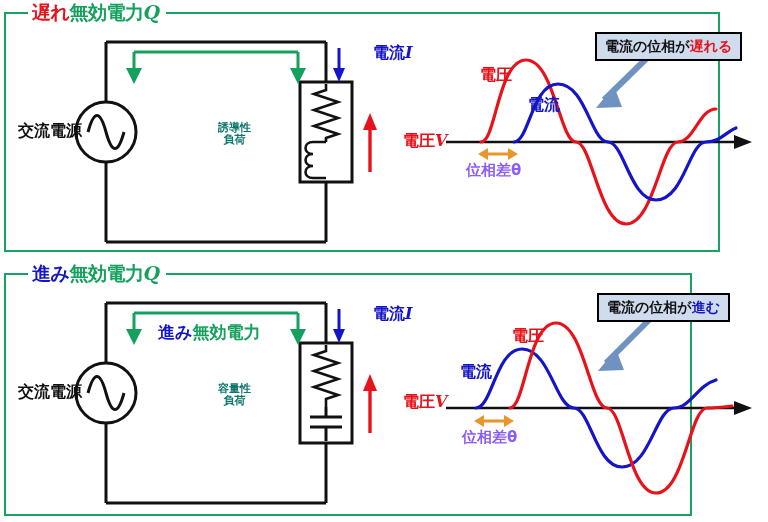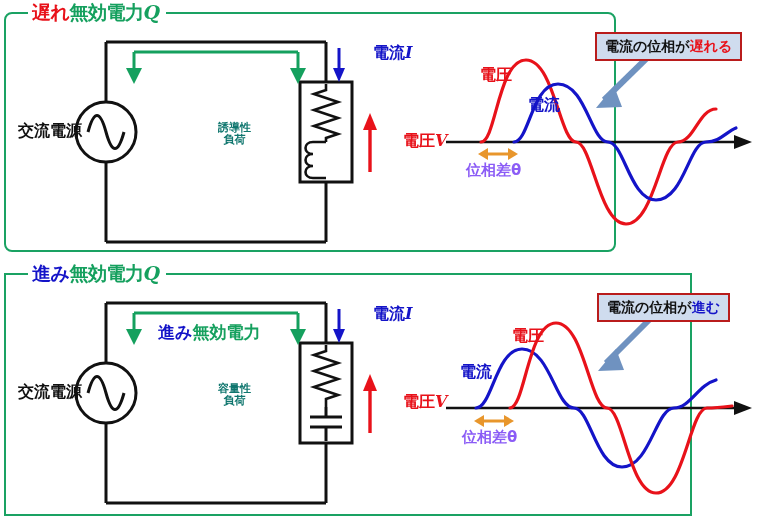--- a/index.html
+++ b/index.html
@@ -21,21 +21,21 @@
     background: #ffffff;
   }
 
   
   .panel {
     position: absolute;
     border: 2px solid #1aa263;
     background: transparent;
     box-sizing: border-box;
   }
-  #panel-lagging { left: 4px;  top: 12px;  width: 612px; height: 240px; border-radius: 8px; }
+  #panel-lagging { left: 4px;  top: 12px;  width: 716px; height: 240px; }
   #panel-leading { left: 4px;  top: 273px; width: 688px; height: 243px; }
 
   .panel-title {
     position: absolute;
     top: -13px;
     left: 22px;
     background: #ffffff;
     padding: 0 6px 0 4px;
     font-size: 19px;
     font-weight: bold;
@@ -61,21 +61,21 @@
   }
   .lbl-src   { font-size: 16px; color: #111; }
   .lbl-load  { font-size: 11px; color: #0f766e; text-align: center; }
   .lbl-q     { font-size: 17px; }
   .lbl-iv    { font-size: 16px; margin-left: 24px; }
   .lbl-theta { font-size: 15px; color: #8b5cf6; font-weight: bold; }
   .lbl-wave  { font-size: 16px; font-weight: bold; }
 
   .callout {
     position: absolute;
-    border: 2px solid #b91c1c;
+    border: 2px solid #000000;
     background: #cfdcee;
     font-size: 14px;
     font-weight: bold;
     color: #111;
     padding: 5px 8px;
     white-space: nowrap;
     line-height: 1.1;
   }
   svg { position: absolute; left: 0; top: 0; overflow: visible; }
 </style>

